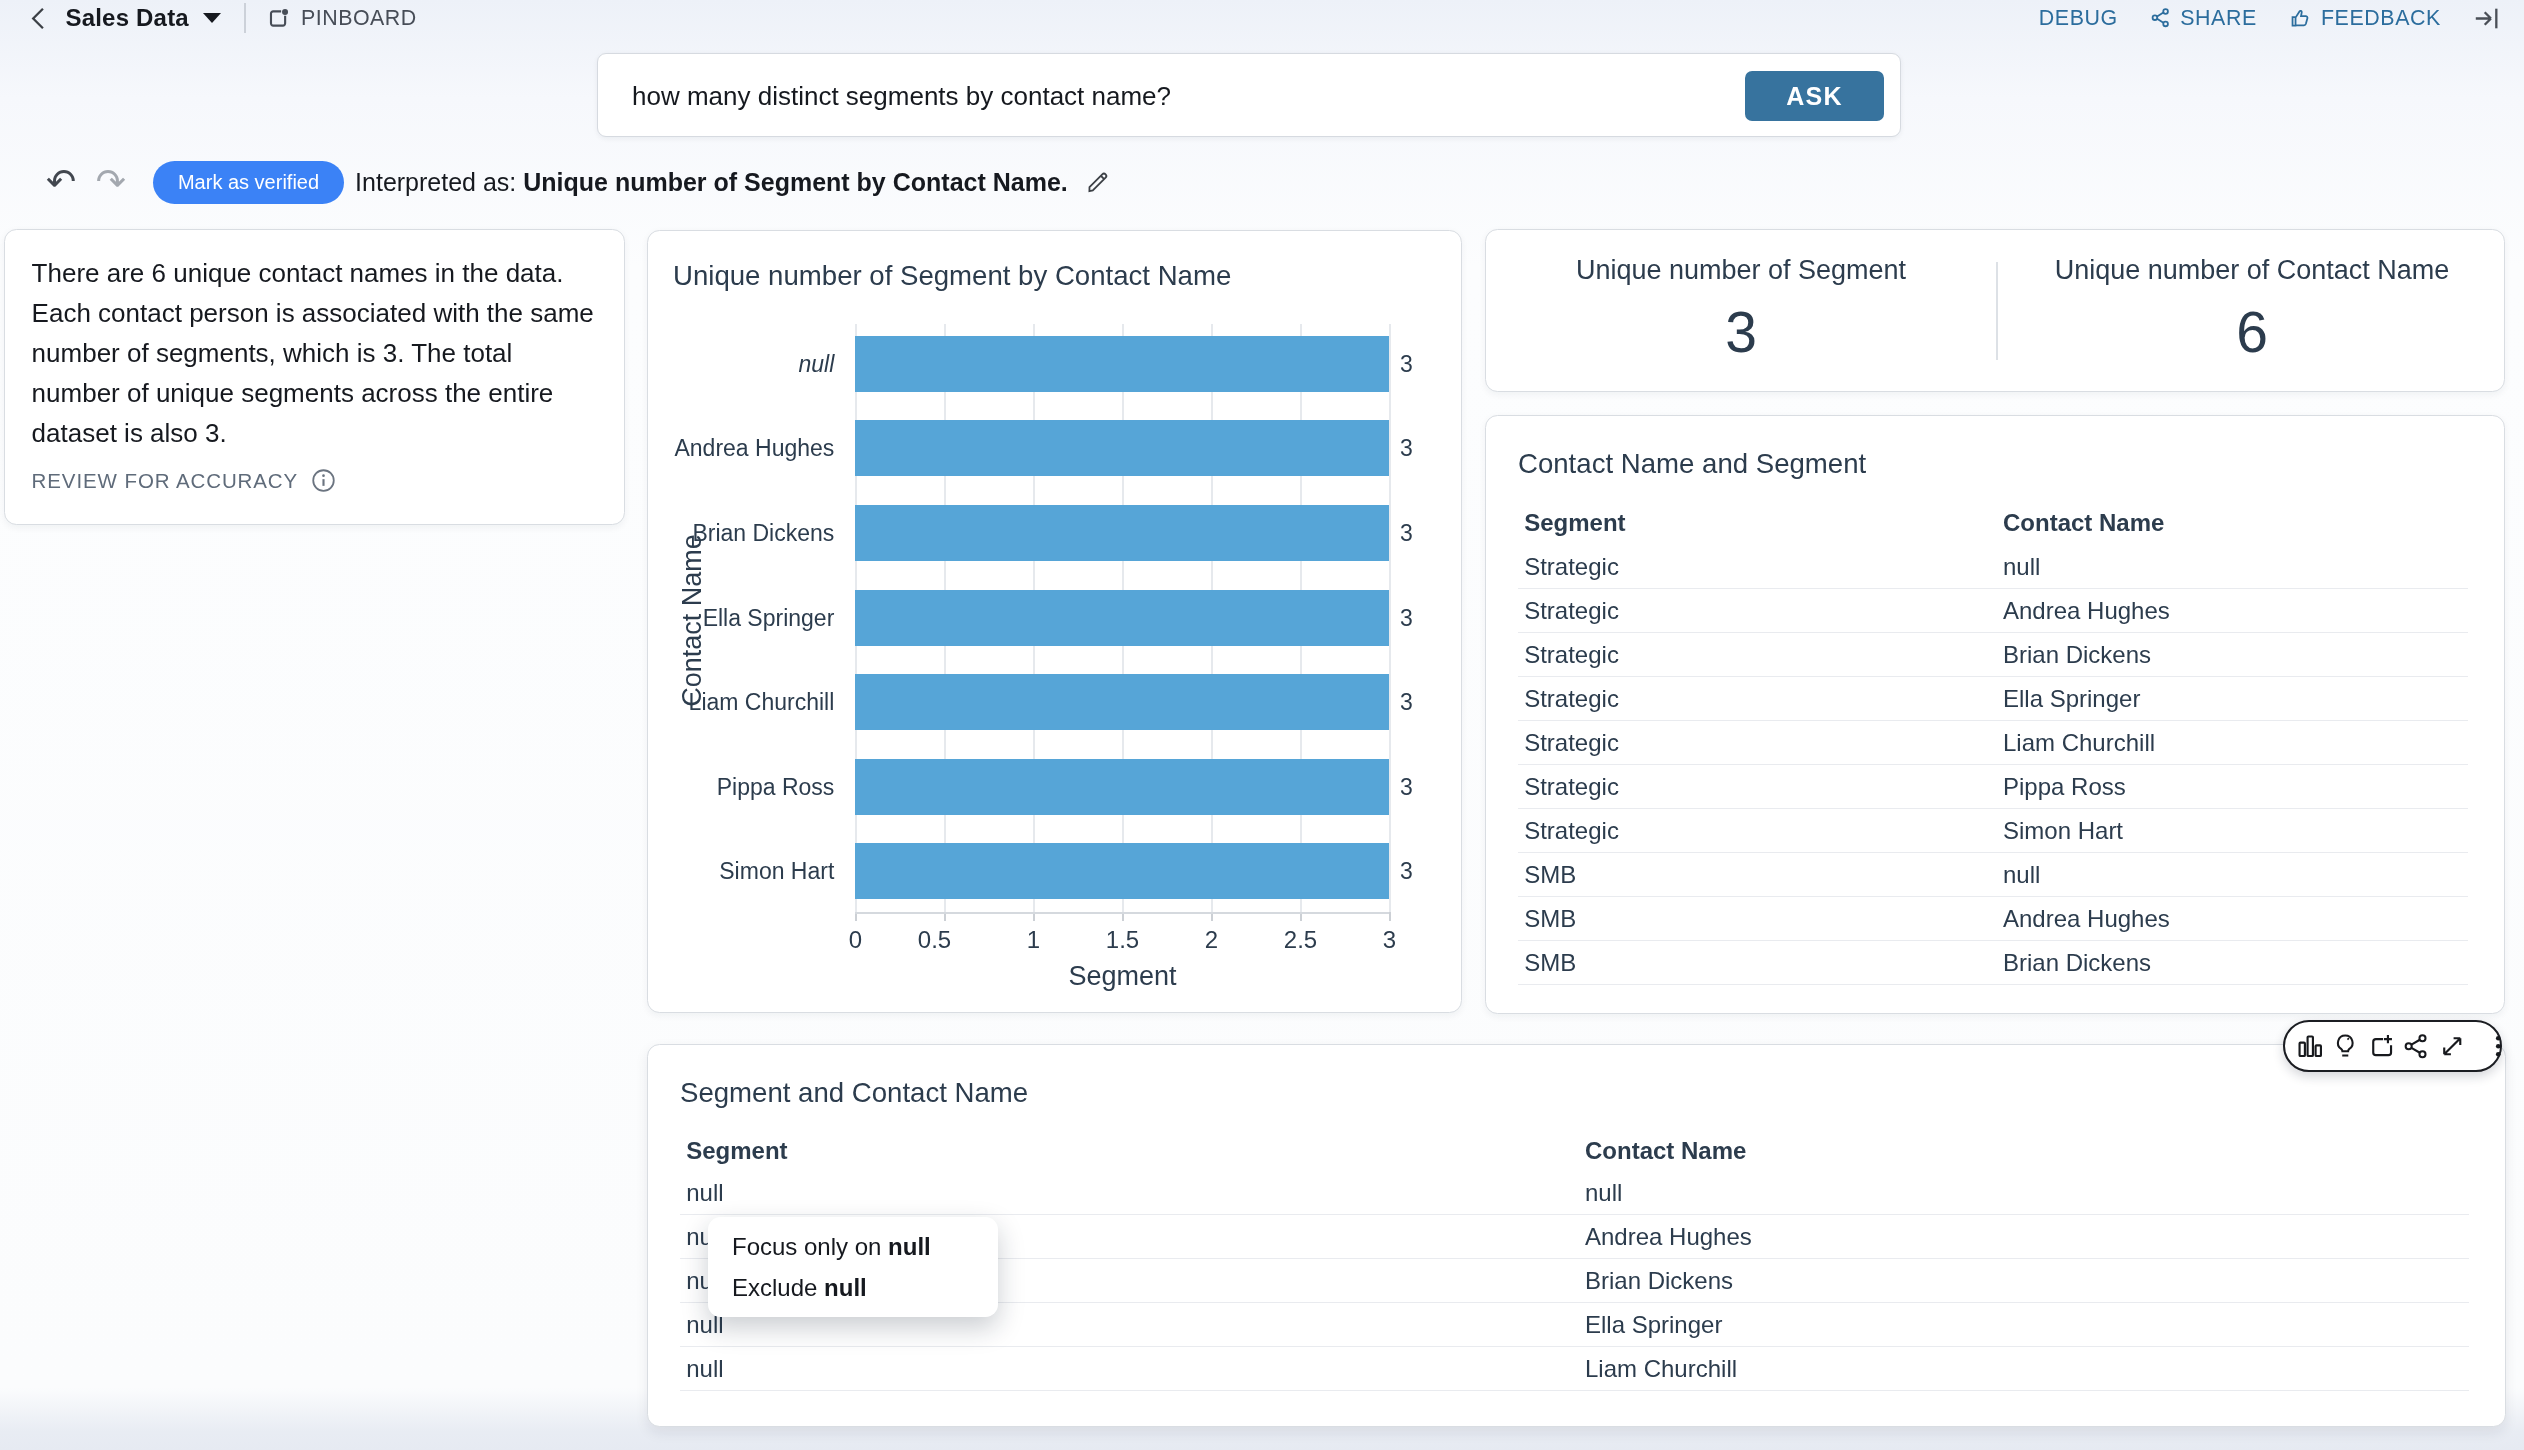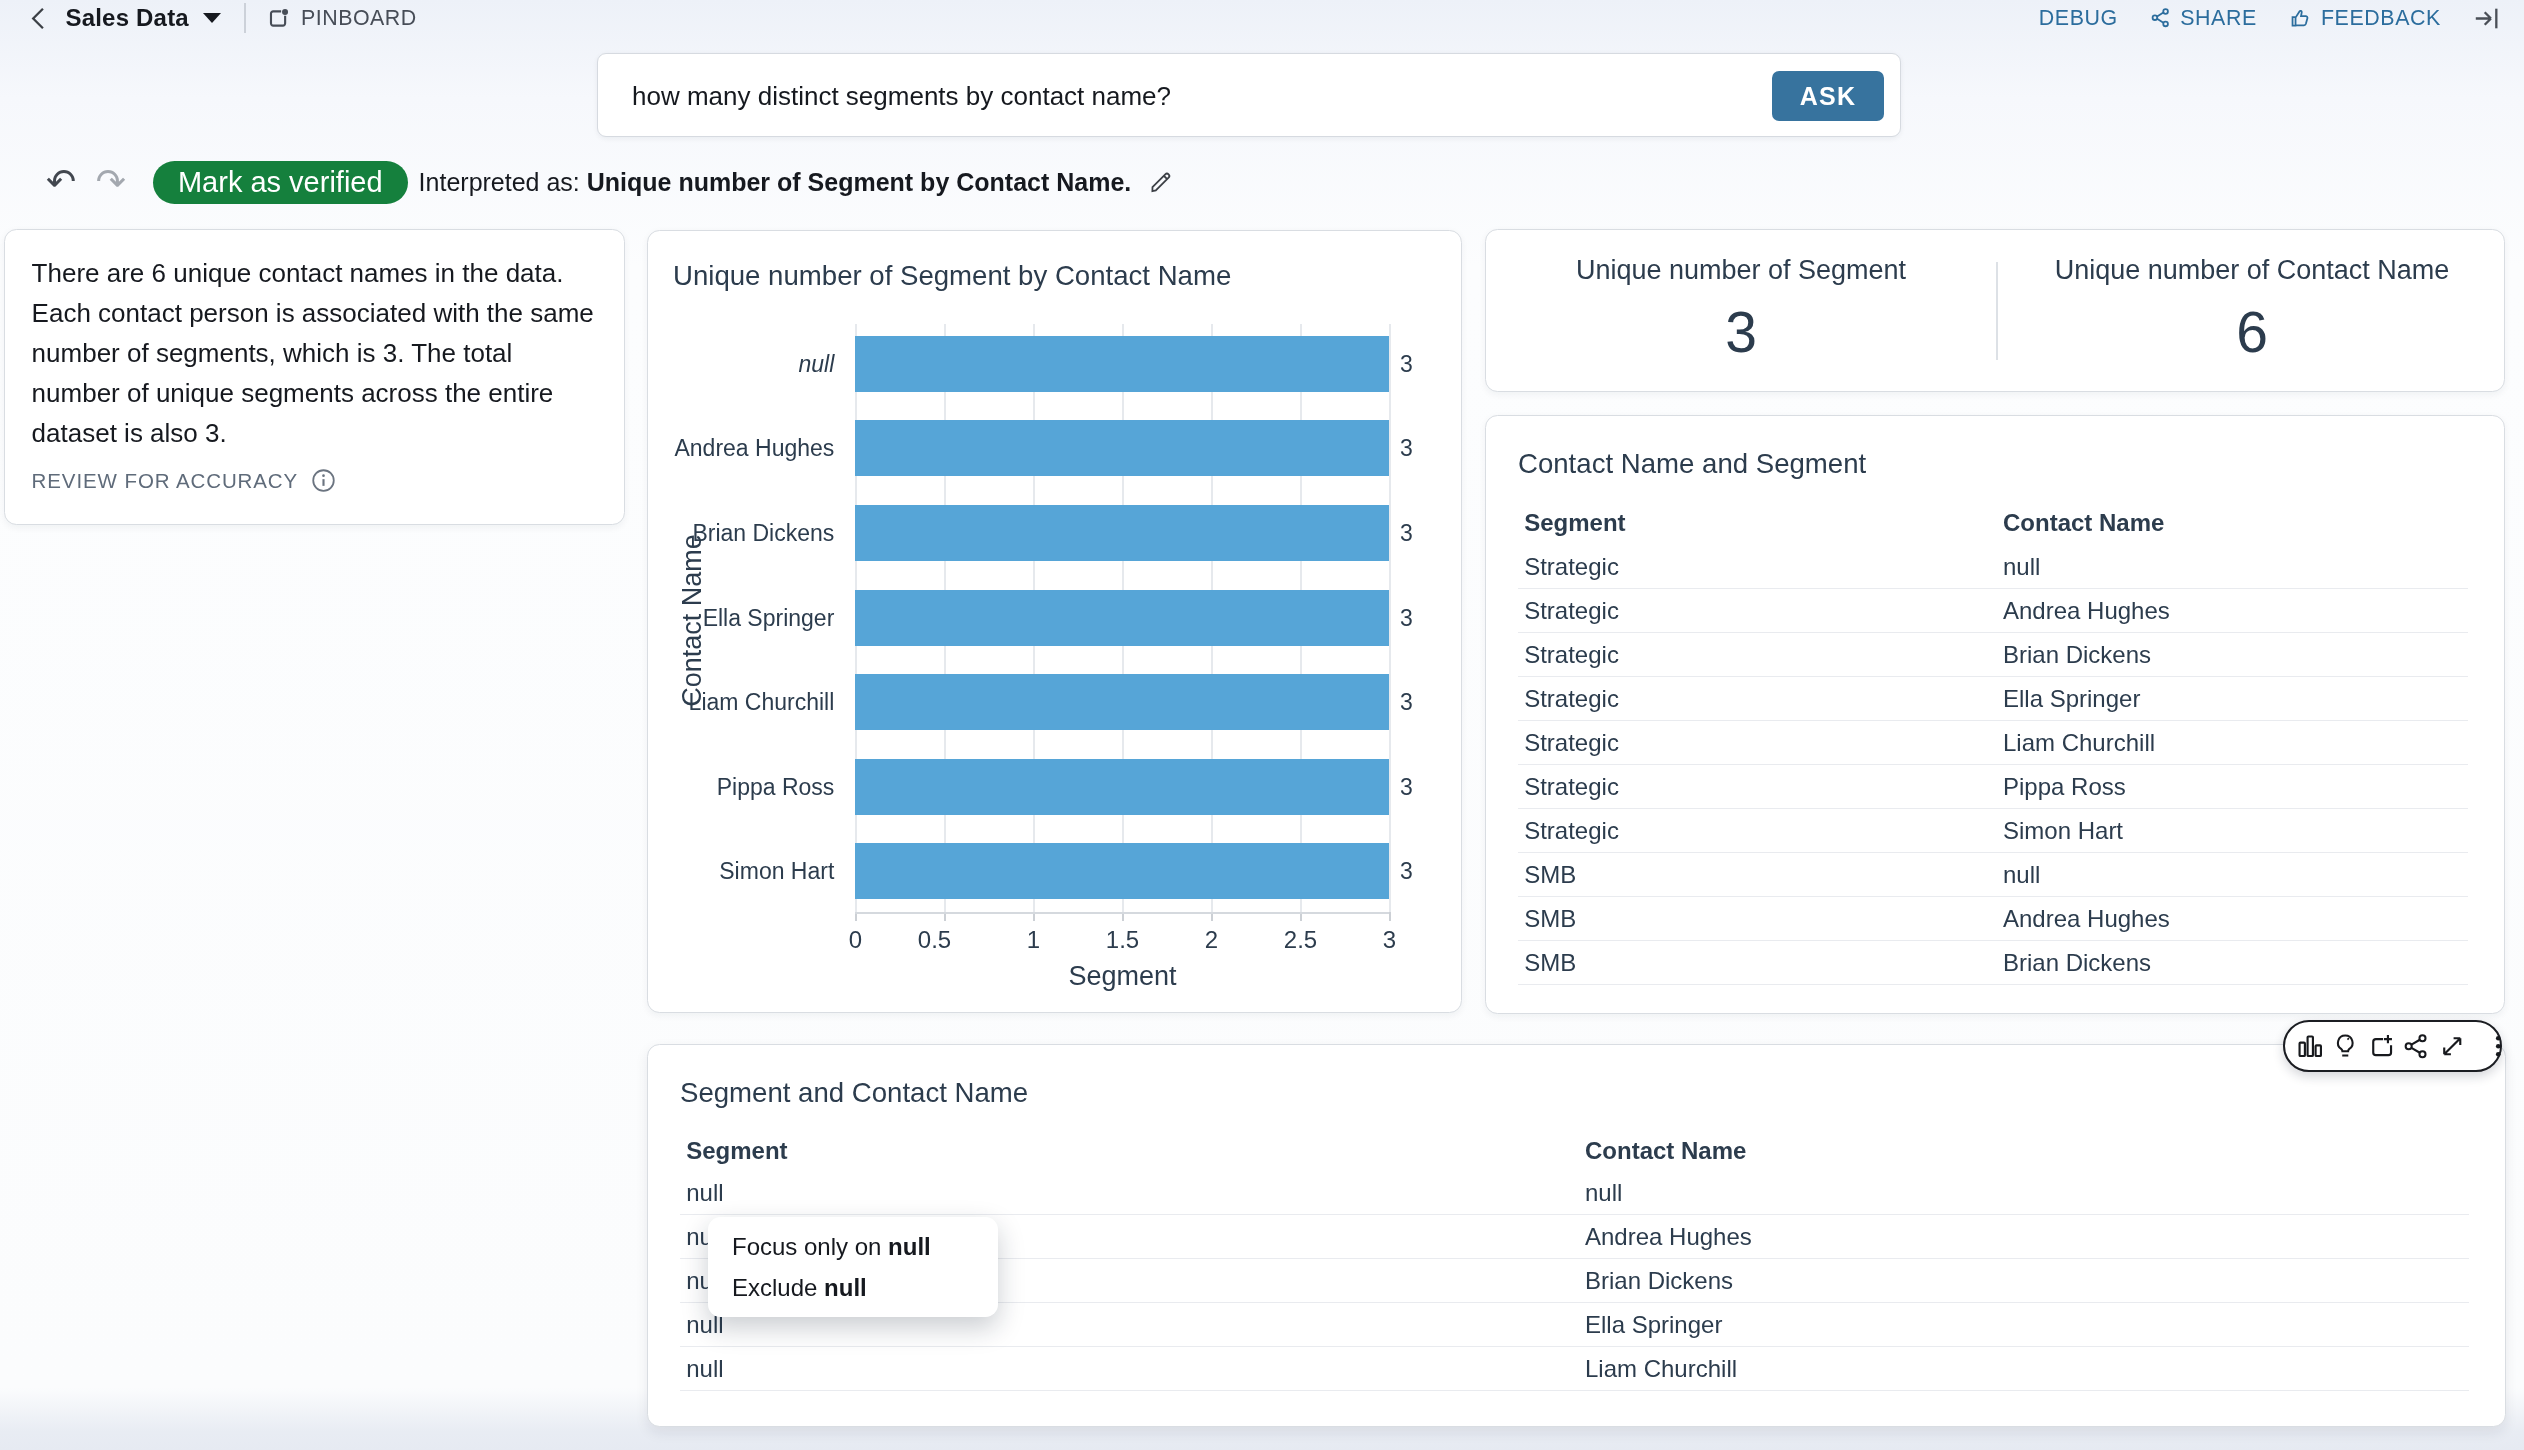--- a/index.html
+++ b/index.html
@@ -22,29 +22,29 @@
   .top-divider { width:1.8px; height:30px; background:#ccd1d9; margin:0 21.4px 0 23px; }
   .pinboard { display:flex; align-items:center; gap:10.7px; color:#474d57; font-size:21.4px; letter-spacing:0.5px; cursor:pointer; }
   .topbar-right { position:absolute; right:25px; top:0; height:36px; display:flex; align-items:center; gap:32px; }
   .toplink { display:flex; align-items:center; gap:9px; color:#2c6d9d; font-size:21.4px; letter-spacing:0.6px; cursor:pointer; }
   .collapse-btn { display:flex; align-items:center; cursor:pointer; }
 
   
   .ask-bar { position:absolute; left:597px; top:53px; width:1304px; height:84px; background:#fff;
              border:1.8px solid #d6dae0; border-radius:9px; box-shadow:0 1.8px 5.3px rgba(20,30,50,.06); }
   .ask-question { position:absolute; left:34px; top:0; height:84px; line-height:84px; font-size:26px; color:#16191f; }
-  .ask-button { position:absolute; right:16px; top:17px; width:112px; height:50px; background:#37739e; color:#fff;
+  .ask-button { position:absolute; right:16px; top:17px; width:139px; height:50px; background:#37739e; color:#fff;
                 border:none; border-radius:7.1px; font-size:25px; font-weight:700; letter-spacing:1.3px;
                 font-family:"Liberation Sans",sans-serif; cursor:pointer; }
 
   
   .interp-row { position:absolute; left:46px; top:159px; height:46px; display:flex; align-items:center; }
   .undo { font-size:36px; line-height:36px; color:#42474f; cursor:pointer; }
   .redo { font-size:36px; line-height:36px; color:#a3a8af; margin-left:19.6px; cursor:pointer; }
-  .verified-pill { margin-left:27px; background:#15803d; color:#fff; font-size:29px; border:none; border-radius:25px;
+  .verified-pill { margin-left:27px; background:#3b82f6; color:#fff; font-size:20px; border:none; border-radius:25px;
                    height:43px; padding:0 25px; font-family:"Liberation Sans",sans-serif; cursor:pointer; }
   .interp-text { margin-left:11px; font-size:25px; color:#16191f; }
   .interp-text b { font-weight:700; }
   .pencil-btn { margin-left:16px; cursor:pointer; display:flex; align-items:center; }
 
   
   .narrative-card { left:3.6px; top:229px; width:621px; height:296px; }
   .narrative-text { position:absolute; left:27px; top:23px; width:571px; font-size:26px; line-height:40px; color:#16191f; }
   .review-row { position:absolute; left:27px; top:238px; display:flex; align-items:center; gap:12.5px;
                 color:#5f6b7a; font-size:20.5px; letter-spacing:0.9px; }

